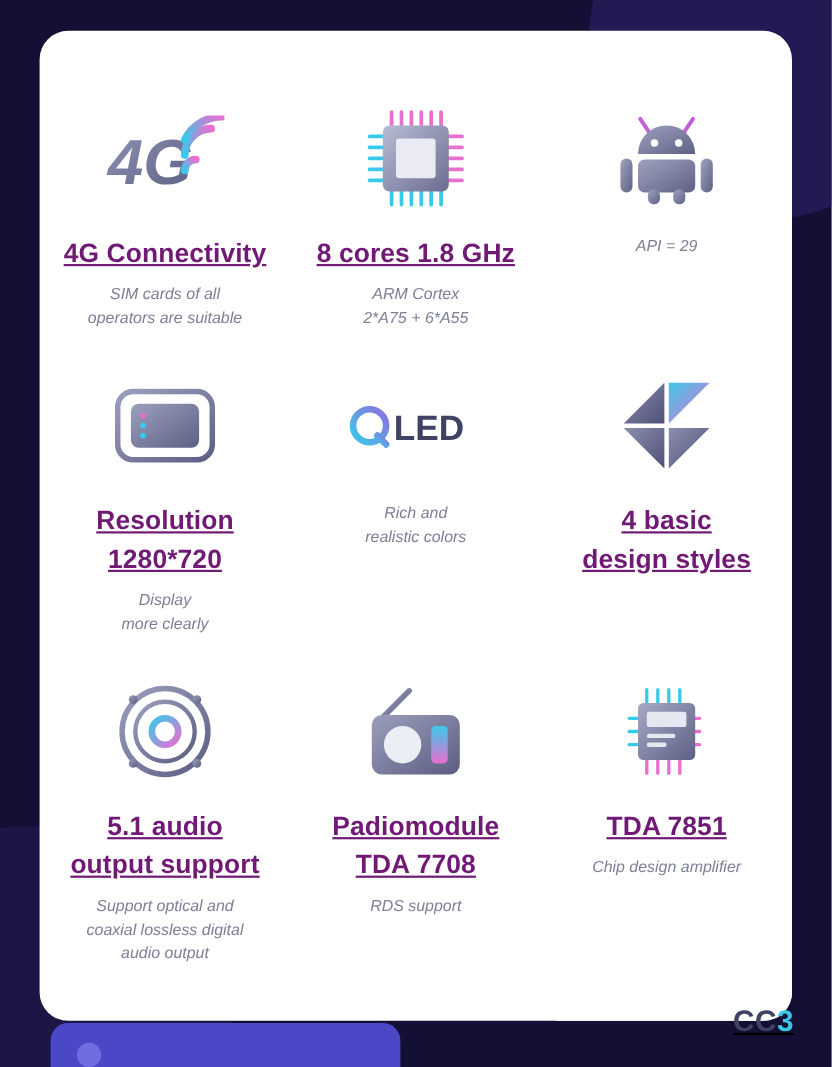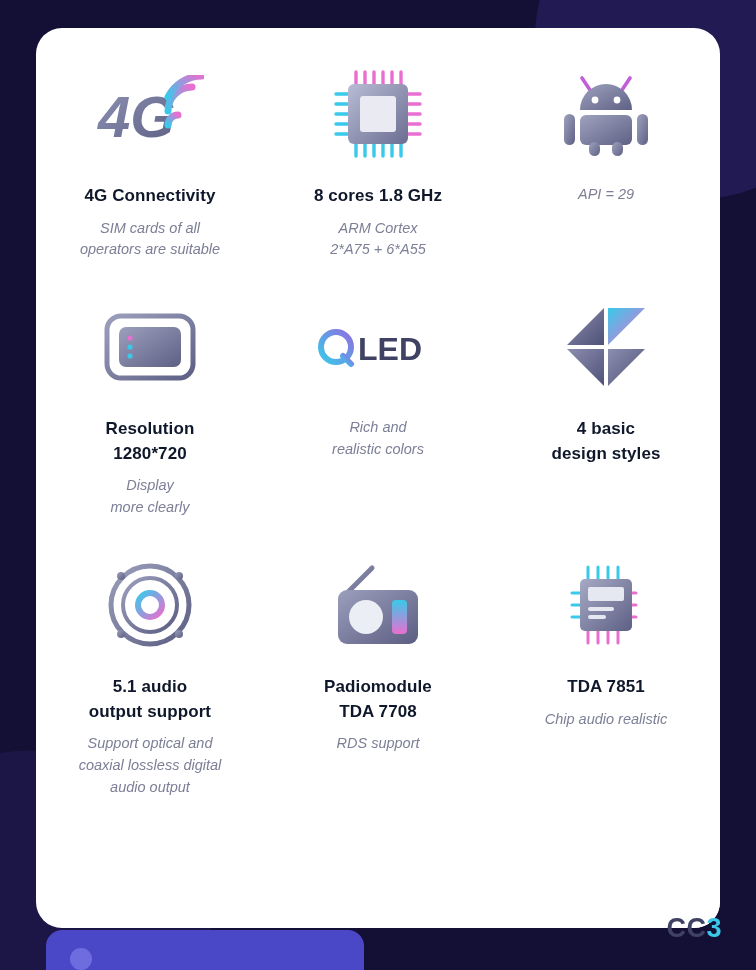--- a/index.html
+++ b/index.html
@@ -43,59 +43,61 @@
     border-bottom-right-radius: 26px;
     z-index: 2;
   }
   .grid {
     position: absolute;
     left: 0;
     top: 0;
     width: 684px;
     display: flex;
     flex-wrap: wrap;
-    padding-top: 30px;
+    padding-top: 60px;
     box-sizing: border-box;
   }
   .cell {
     width: 228px;
     box-sizing: border-box;
     padding: 0 16px;
     text-align: center;
     margin-bottom: 30px;
   }
   .icon-box {
     height: 112px;
     display: flex;
     align-items: center;
     justify-content: center;
     margin-bottom: 14px;
   }
   .title {
-    font-size: 17px;
+    font-size: 24px;
     font-weight: bold;
-    color: #0f172a;
+    color: #701a75;
     line-height: 1.45;
     letter-spacing: 0.1px;
+    text-decoration: underline;
   }
   .subtitle {
     margin-top: 9px;
     font-size: 14.5px;
     color: #7c7f96;
     line-height: 1.5;
     font-style: italic;
   }
   .brand {
     position: absolute;
     right: 34px;
     bottom: 26px;
     font-size: 27px;
     font-weight: bold;
     letter-spacing: 0.5px;
     z-index: 3;
+    text-decoration: underline;
   }
   .brand .cc { color: #3f4262; }
   .brand .three { color: #3bc8e8; }
   .bottom-bar {
     position: absolute;
     left: 46px;
     bottom: 0;
     width: 318px;
     height: 40px;
     background: #4b48c8;
@@ -357,21 +359,21 @@
               <line x1="62" y1="42" x2="72" y2="42"></line>
             <line x1="62" y1="54" x2="72" y2="54"></line>
           </g>
           <rect x="16" y="16" width="52" height="52" rx="5" fill="url(#gamp)"></rect>
           <rect x="24" y="24" width="36" height="14" rx="2" fill="#e6e8f1"></rect>
           <rect x="24" y="44" width="26" height="4" rx="2" fill="#e6e8f1"></rect>
           <rect x="24" y="52" width="18" height="4" rx="2" fill="#e6e8f1"></rect>
         </svg>
       </div>
       <div class="title">TDA 7851</div>
-      <div class="subtitle">Chip audio realistic</div>
+      <div class="subtitle">Chip design amplifier</div>
     </div>
 
   </div>
 </div>
 
 <div class="card-notch"></div>
 
 <div class="brand">
   <span class="cc">CC</span><span class="three">3</span>
 </div>

